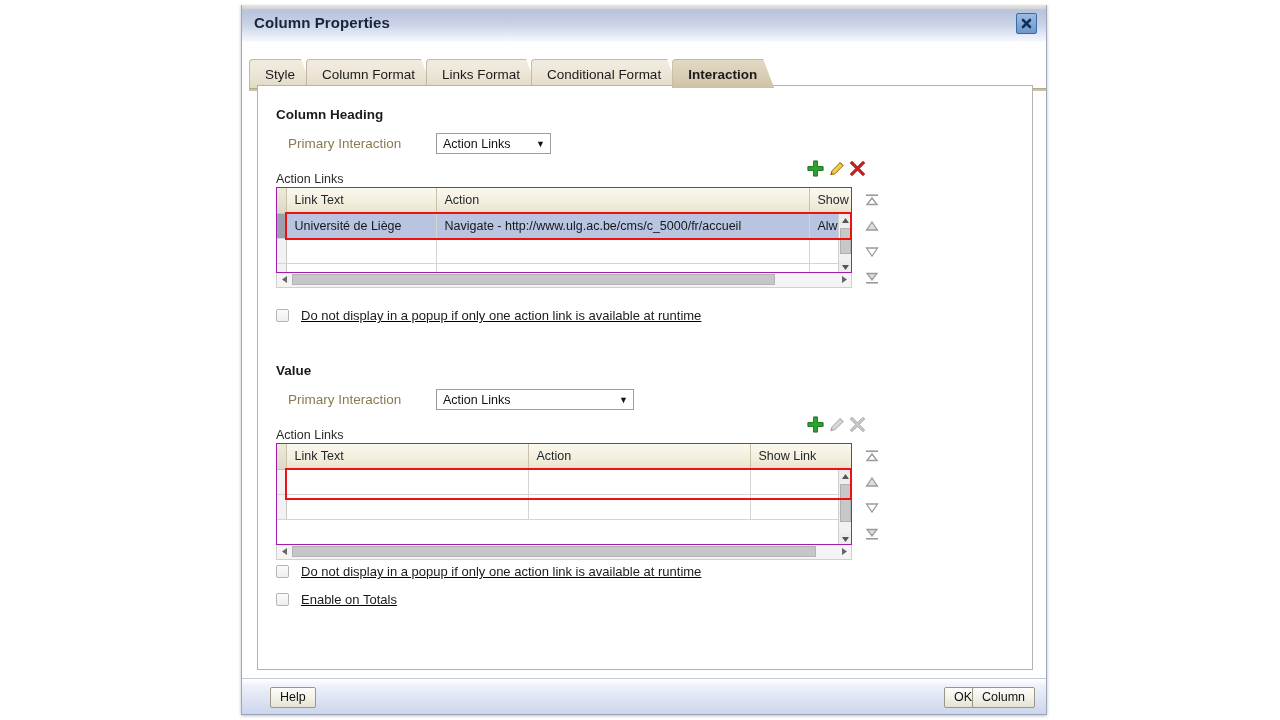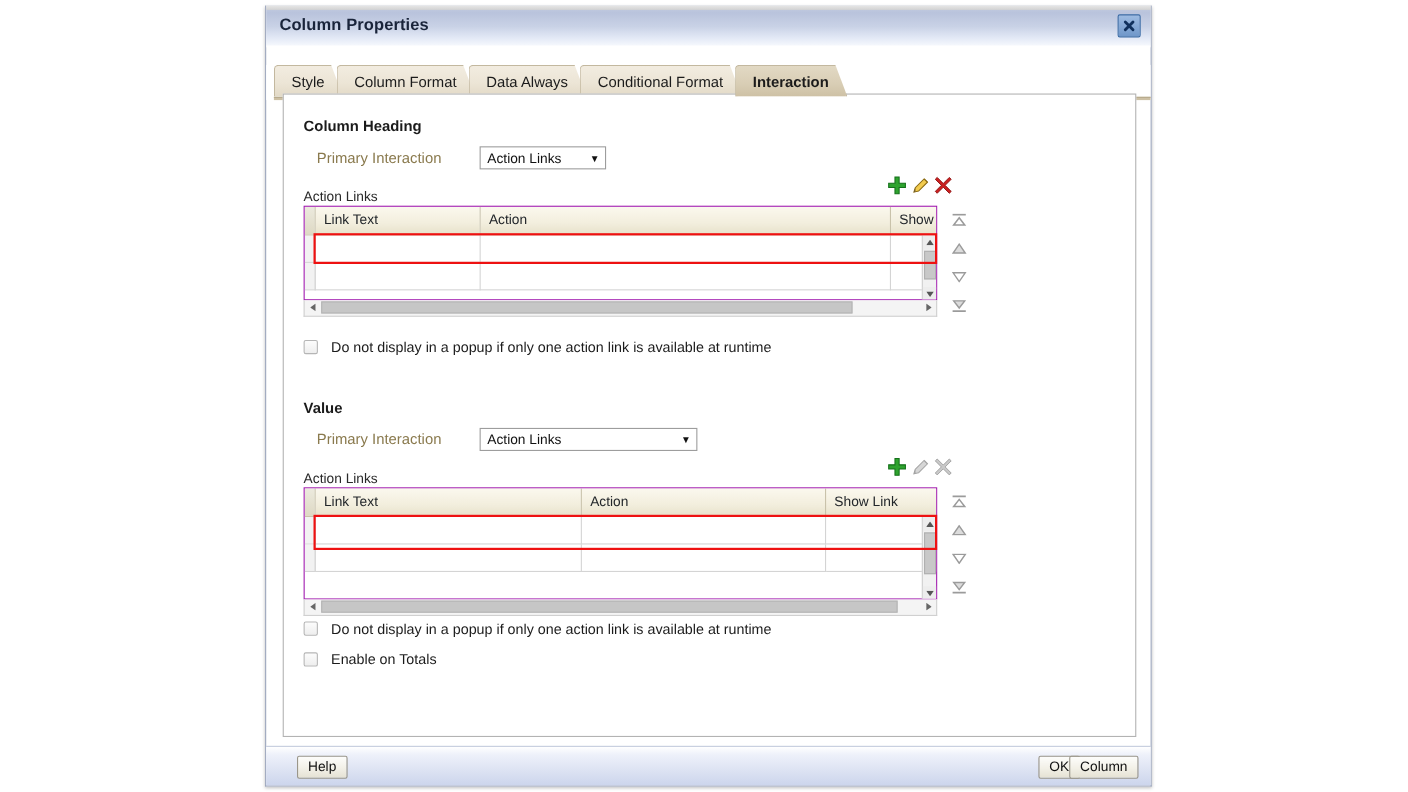--- a/index.html
+++ b/index.html
@@ -212,21 +212,21 @@
 
   
   .movecol {
     position: absolute;
     width: 24px;
     display: flex; flex-direction: column; align-items: center;
   }
   .movebtn { width: 20px; height: 26px; display:flex; align-items:center; justify-content:center; cursor: pointer; }
 
   
-  .cbrow { display: flex; align-items: center; }
+  .cbrow { display: flex; align-items: center; text-decoration: underline; }
   .cbox {
     width: 13px; height: 13px;
     background: linear-gradient(to bottom,#fcfcfc,#eeeeee);
     border: 1px solid #b5b5b5;
     border-radius: 2px;
     cursor: pointer;
     flex: 0 0 auto;
   }
   .cblabel { margin-left: 12px; font-size: 13px; color: #1b1b1b; }
 
@@ -264,21 +264,21 @@
     <div id="close-btn">
       <svg width="13" height="13" viewBox="0 0 13 13">
         <path d="M3 3 L10 10 M10 3 L3 10" stroke="#10305c" stroke-width="2.6" stroke-linecap="round" fill="none"></path>
       </svg>
     </div>
   </div>
 
   <div id="tabstrip">
     <div class="tab">Style</div>
     <div class="tab">Column Format</div>
-    <div class="tab">Data Always</div>
+    <div class="tab">Links Format</div>
     <div class="tab">Conditional Format</div>
     <div class="tab active">Interaction</div>
     <div id="tab-underline"></div>
   </div>
 
   <div id="panel">
 
     <div class="section-title" style="position:absolute;left:18px;top:21px;">Column Heading</div>
 
     <div class="pi-label" style="position:absolute;left:30px;top:50px;">Primary Interaction</div>
@@ -315,20 +315,26 @@
             </colgroup>
           <thead>
             <tr>
               <th class="rowhdr"></th>
               <th>Link Text</th>
               <th>Action</th>
               <th>Show</th>
             </tr>
           </thead>
           <tbody>
+            <tr class="sel">
+              <td class="rowhdr"></td>
+              <td>Université de Liège</td>
+              <td>Navigate - http://www.ulg.ac.be/cms/c_5000/fr/accueil</td>
+              <td>Alw</td>
+            </tr>
             <tr>
               <td class="rowhdr"></td>
               <td></td>
               <td></td>
               <td></td>
             </tr>
             <tr>
               <td class="rowhdr"></td>
               <td></td>
               <td></td>

